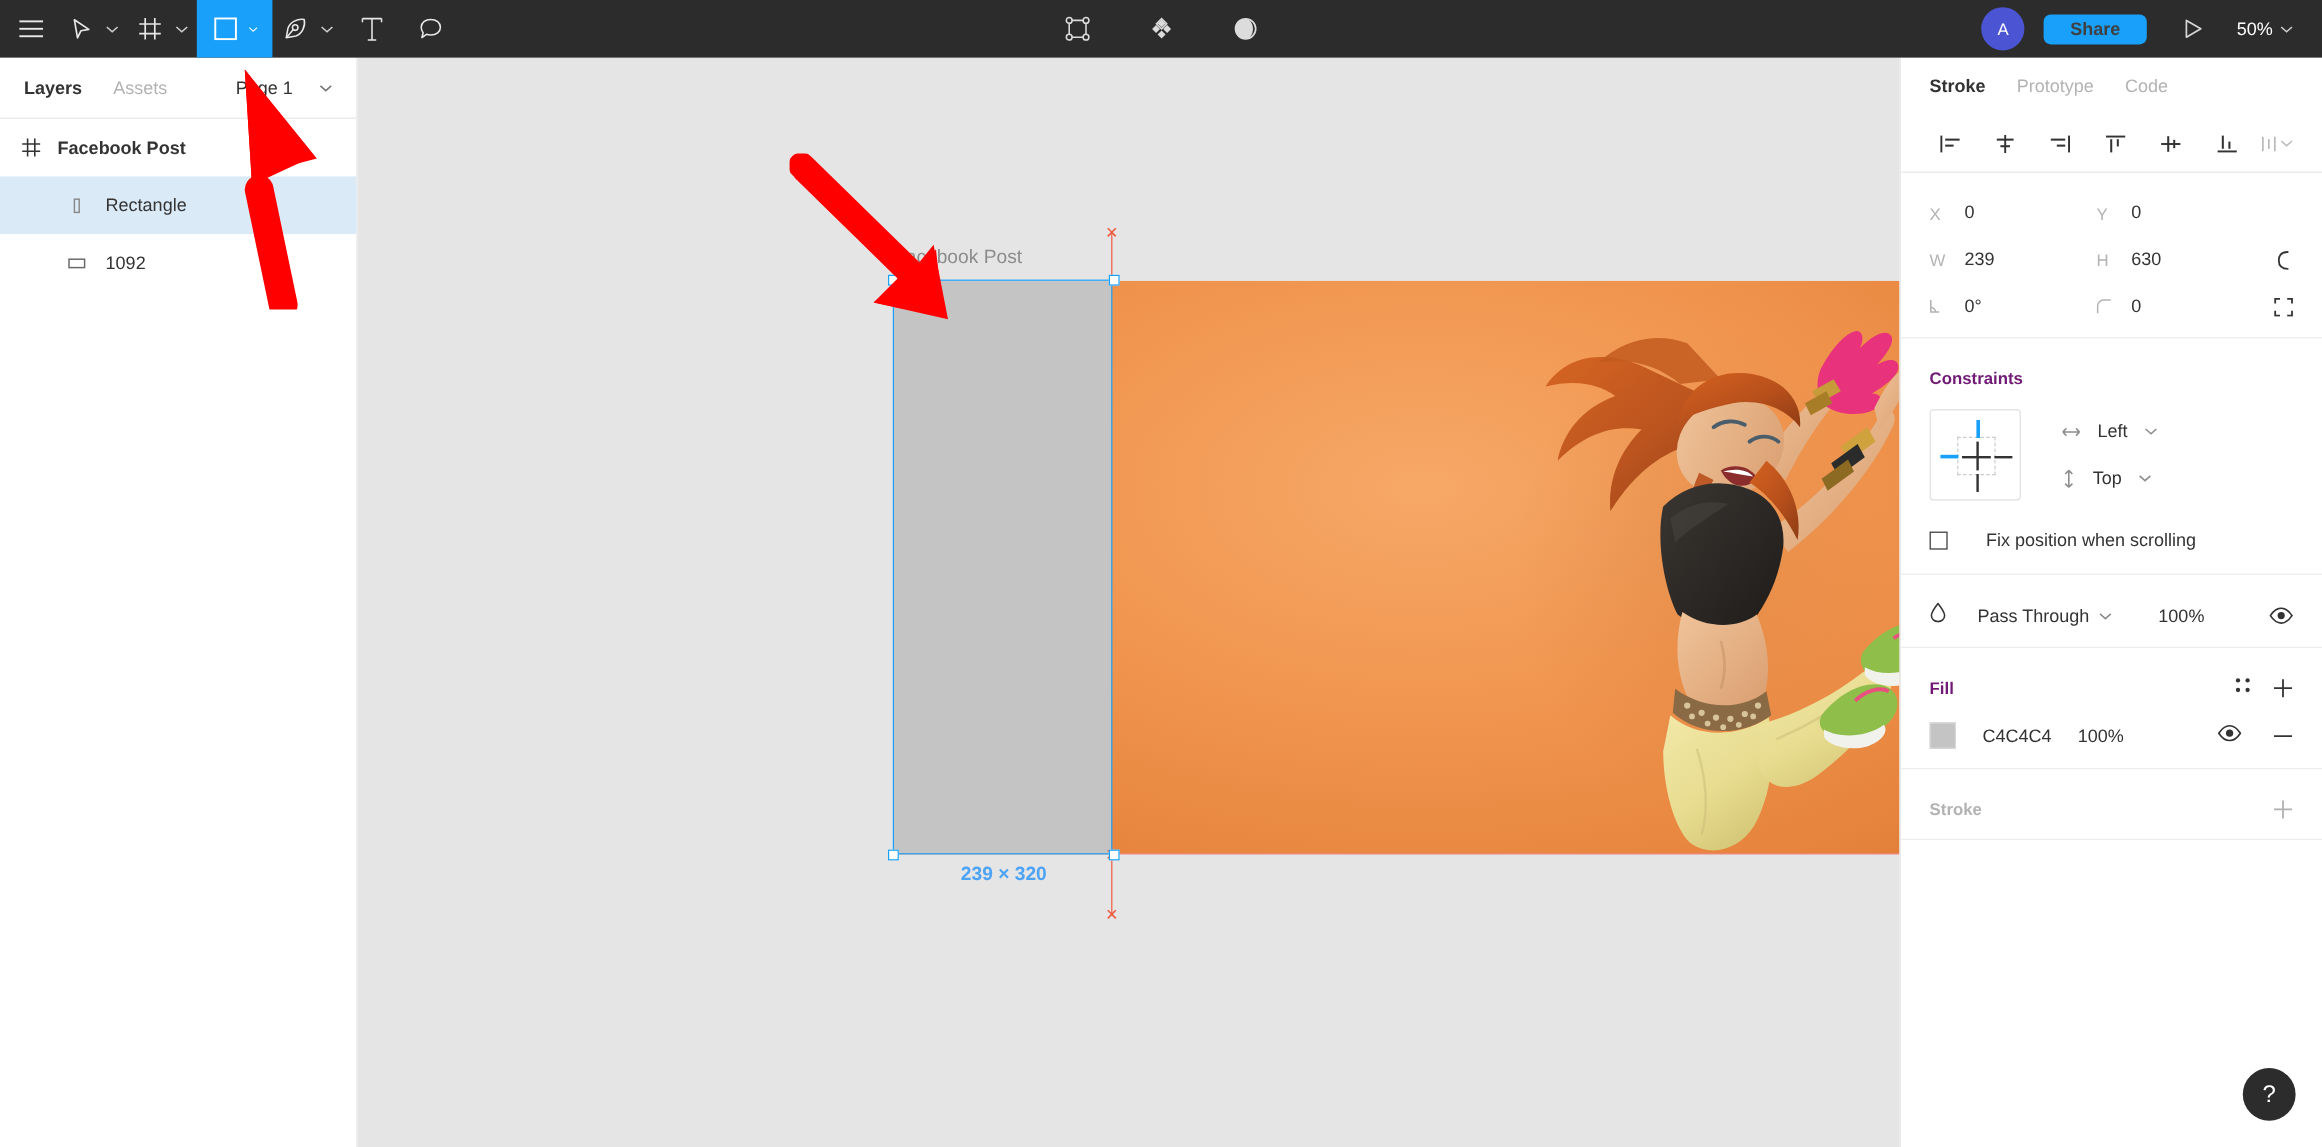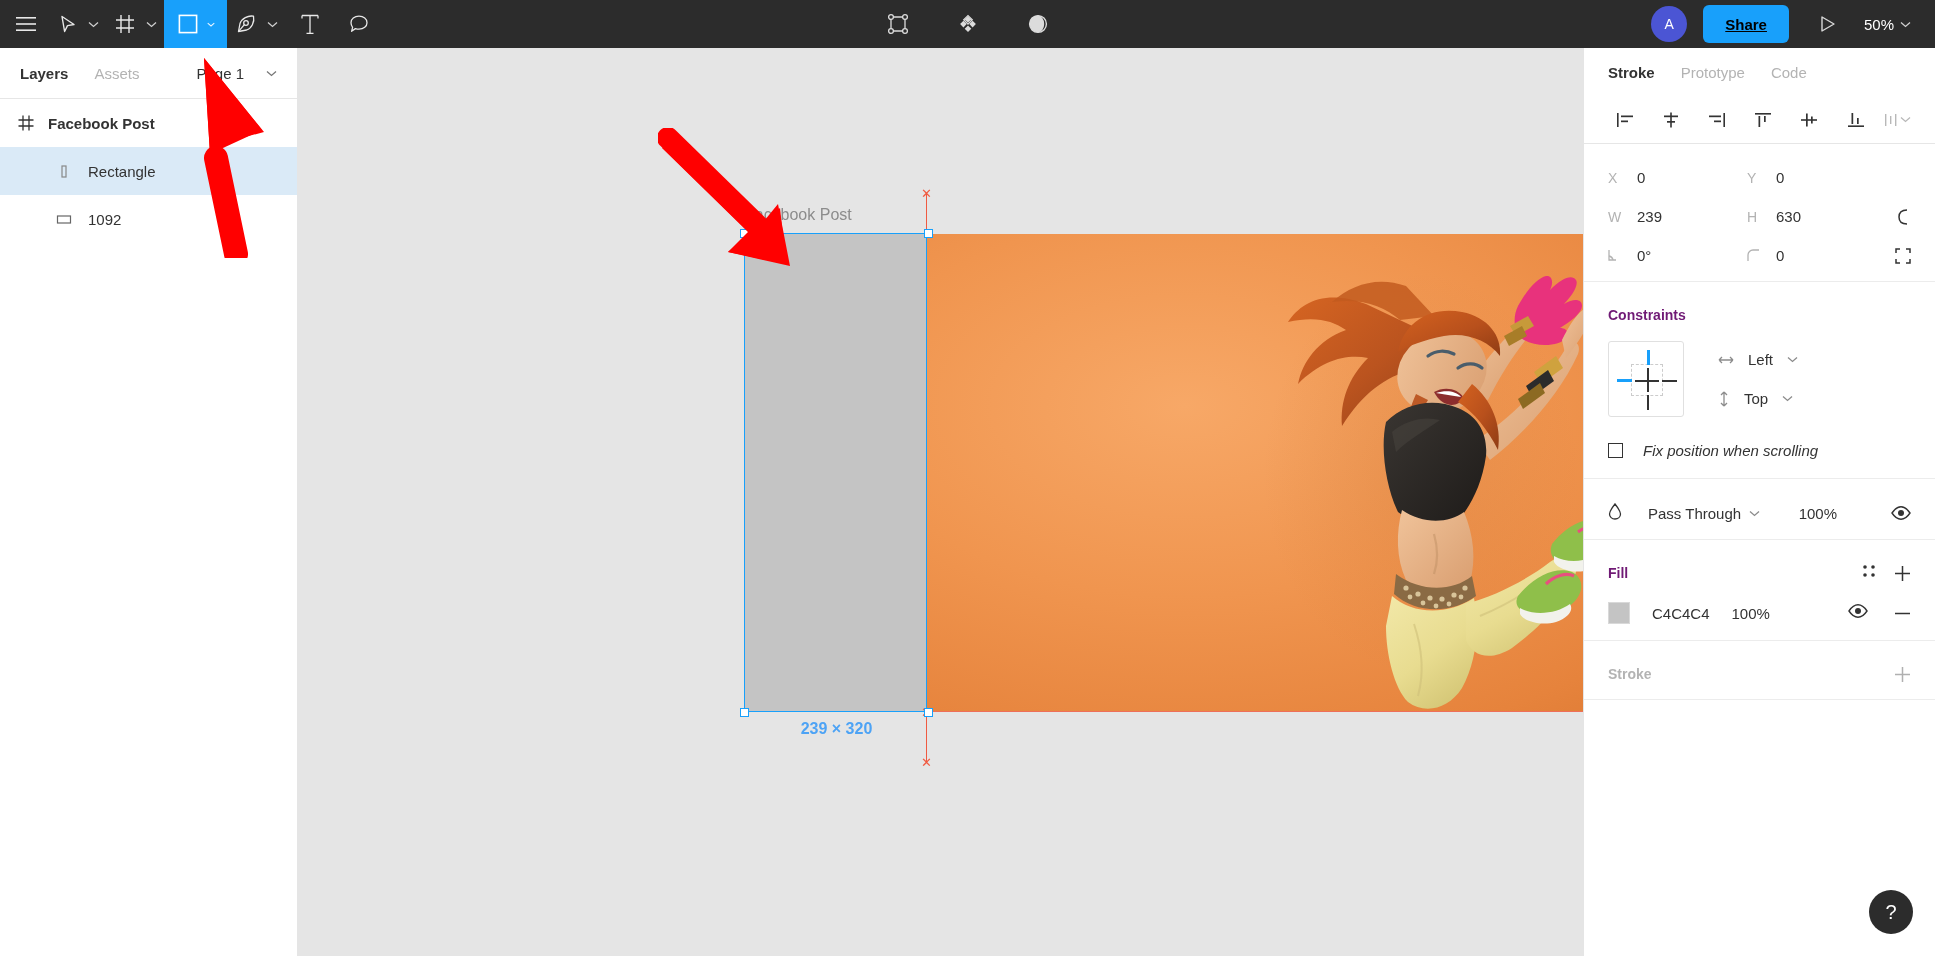--- a/index.html
+++ b/index.html
@@ -39,26 +39,25 @@
 
   #right-tools { display: flex; align-items: center; margin-left: auto; padding-right: 18px; gap: 4px; }
   #avatar {
     width: 36px; height: 36px; border-radius: 50%;
     background: #4b55d4; color: #fff;
     display: flex; align-items: center; justify-content: center;
     font-size: 14px; font-weight: 500; cursor: pointer;
     margin-right: 12px;
   }
   #share-btn {
-    background: #18a0fb; color: #000000; border: none;
-    height: 38px; padding: 0 22px; border-radius: 6px;
+    background: #18a0fb; color: #404040; border: none;
+    height: 25px; padding: 0 22px; border-radius: 6px;
     font-size: 15px; font-weight: 600; cursor: pointer;
     font-family: "Liberation Sans", sans-serif;
     margin-right: 12px;
-    text-decoration: underline;
   }
   #present-btn { padding: 0 14px; height: 48px; display: flex; align-items: center; cursor: pointer; }
   #zoom-ctl {
     display: flex; align-items: center; gap: 6px;
     color: #fff; font-size: 15px; cursor: pointer;
     padding: 0 6px 0 10px;
   }
 
   
   #left-panel {
@@ -208,21 +207,21 @@
   #cgrid .cbar { position: absolute; background: #333; }
   #cgrid .cbar.blue { background: #18a0fb; }
   .cb-top { left: 37.5px; top: 8px; width: 3px; height: 15px; }
   .cb-bot { left: 37.5px; top: 53px; width: 2px; height: 15px; }
   .cb-left { left: 8px; top: 37px; width: 15px; height: 3px; }
   .cb-right { left: 53px; top: 37.5px; width: 15px; height: 2px; }
   .cb-vcenter { left: 37.5px; top: 26px; width: 2px; height: 24px; }
   .cb-hcenter { left: 26px; top: 37.5px; width: 24px; height: 2px; }
   .c-drop { display: flex; align-items: center; gap: 14px; height: 39px; cursor: pointer; }
   .c-drop .ctext { font-size: 15px; color: #333; }
-  #fixpos { display: flex; align-items: center; gap: 20px; height: 44px; cursor: pointer; font-style: italic; }
+  #fixpos { display: flex; align-items: center; gap: 32px; height: 44px; cursor: pointer; }
   #fixpos .cbox { width: 15px; height: 15px; border: 1.6px solid #333; }
   #fixpos .clabel { font-size: 15px; color: #333; }
 
   .layer-line { display: flex; align-items: center; height: 40px; gap: 26px; }
   .blend-drop { display: flex; align-items: center; gap: 8px; cursor: pointer; font-size: 15px; color: #333; }
   .opacity-val { font-size: 15px; color: #333; margin-left: auto; cursor: text; }
   .eye { margin-left: 28px; cursor: pointer; display: flex; align-items: center; }
 
   .fill-line { display: flex; align-items: center; height: 42px; gap: 22px; }
   #fill-swatch { width: 22px; height: 22px; background: #c4c4c4; border: 1px solid #d9d9d9; cursor: pointer; }

